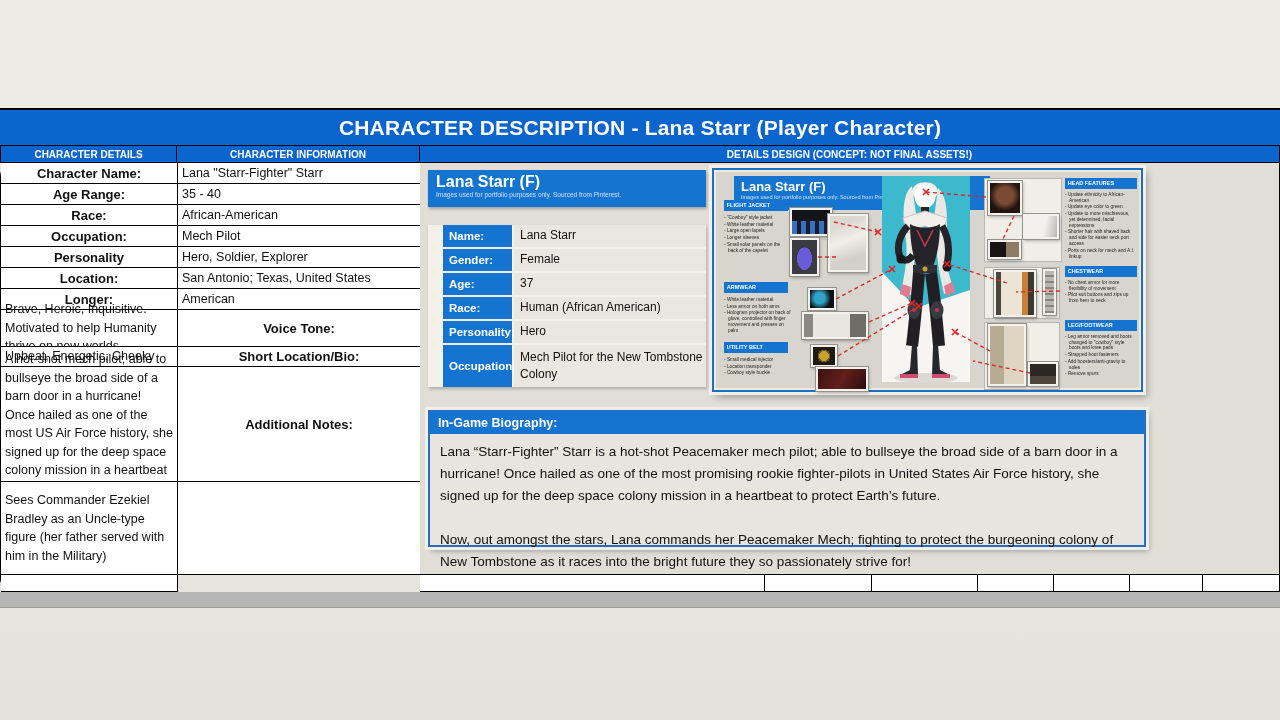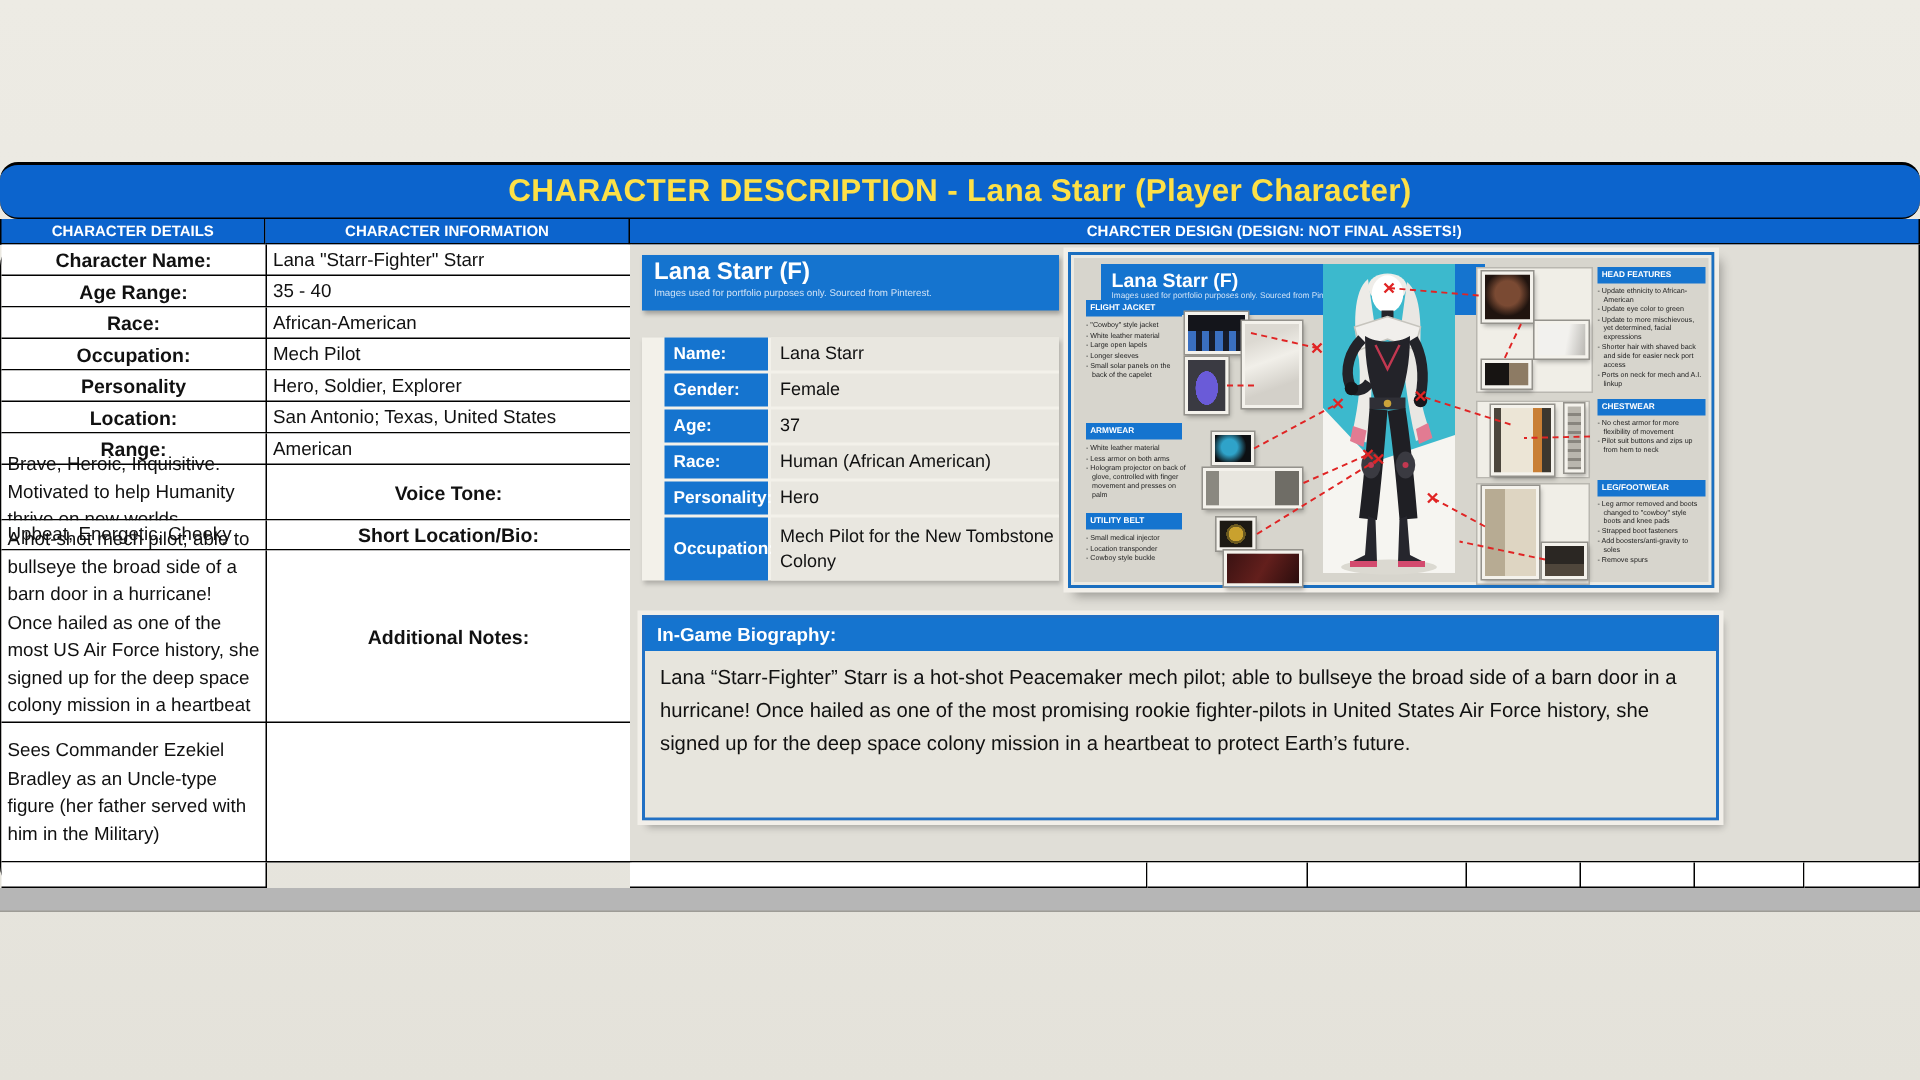--- a/index.html
+++ b/index.html
@@ -5,21 +5,21 @@
   html,body{margin:0;padding:0;background:#c9c7c0;}
   .page{position:relative;width:1280px;height:720px;overflow:hidden;
         background:linear-gradient(180deg,#edebe4 0%,#e9e7e0 55%,#e4e2da 100%);
         font-family:"Liberation Sans",sans-serif;color:#111;}
   .abs{position:absolute;box-sizing:border-box;}
 
   
   .title-bar{left:0;top:108px;width:1280px;height:38px;background:#0c64cd;
              border-top:2px solid #000;border-bottom:1px solid #000;
              display:flex;align-items:center;justify-content:center;
-             color:#fde047;font-weight:bold;font-size:21px;letter-spacing:.2px;border-radius:12px;}
+             color:#ffffff;font-weight:bold;font-size:21px;letter-spacing:.2px;}
   .col-hdrs{left:0;top:146px;width:1280px;height:17px;display:flex;text-align:right;}
   .col-hdr{background:#0c64cd;color:#fff;font-weight:bold;font-size:10px;
            display:flex;align-items:center;justify-content:center;
            border-right:1px solid #000;border-bottom:1px solid #000;box-sizing:border-box;}
   .ch1{width:177px;border-left:1px solid #000;} .ch2{width:243px;} .ch3{width:860px;}
 
   .left-table{left:0;top:163px;width:420px;display:grid;
               grid-template-columns:177px 243px;
               grid-template-rows:21px 21px 21px 21px 21px 21px 21px 37px 20px 115px 93px 17px;
               border-left:1px solid #000;border-radius:14px;}
@@ -84,37 +84,37 @@
 
   <div class="abs top-paper"></div>
 
   <div class="abs title-bar">
     <span>CHARACTER DESCRIPTION - Lana Starr (Player Character)</span>
   </div>
 
   <div class="abs col-hdrs">
     <div class="col-hdr ch1">CHARACTER DETAILS</div>
     <div class="col-hdr ch2">CHARACTER INFORMATION</div>
-    <div class="col-hdr ch3">CHARCTER DESIGN (DESIGN: NOT FINAL ASSETS!)</div>
+    <div class="col-hdr ch3">DETAILS DESIGN (CONCEPT: NOT FINAL ASSETS!)</div>
   </div>
 
   <div class="abs left-table">
     <div class="lt-label">Character Name:</div>
     <div class="lt-value">Lana "Starr-Fighter" Starr</div>
     <div class="lt-label">Age Range:</div>
     <div class="lt-value">35 - 40</div>
     <div class="lt-label">Race:</div>
     <div class="lt-value">African-American</div>
     <div class="lt-label">Occupation:</div>
     <div class="lt-value">Mech Pilot</div>
     <div class="lt-label">Personality</div>
     <div class="lt-value">Hero, Soldier, Explorer</div>
     <div class="lt-label">Location:</div>
     <div class="lt-value">San Antonio; Texas, United States</div>
-    <div class="lt-label">Range:</div>
+    <div class="lt-label">Longer:</div>
     <div class="lt-value">American</div>
     <div class="lt-value">Brave, Heroic, Inquisitive. Motivated to help Humanity thrive on new worlds.</div>
     <div class="lt-label">Voice Tone:</div>
     <div class="lt-value">Upbeat,  Energetic, Cheeky</div>
     <div class="lt-label">Short Location/Bio:</div>
     <div class="lt-value">A hot-shot mech pilot; able to bullseye the broad side of a barn door in a hurricane! Once hailed as one of the most US Air Force history, she signed up for the deep space colony mission in a heartbeat to protect Earth's future.</div>
     <div class="lt-label">Additional Notes:</div>
     <div class="lt-value">Sees Commander Ezekiel Bradley as an Uncle-type figure (her father served with him in the Military)</div>
     <div class="lt-label"></div>
     <div class="lt-value"></div>
@@ -294,20 +294,21 @@
           <path d="M202,133 L208,139 M202,139 L208,133"></path>
           <path d="M238,159 L244,165 M238,165 L244,159"></path>
         </g>
       </svg>
     </div>
 
     <div class="abs" style="left:8px;top:247px;width:718px;height:137px;border:2px solid #2170c4;outline:3px solid #f2efe9;box-shadow:3px 4px 5px rgba(0,0,0,.28);box-sizing:border-box;background:#e7e5dd;">
       <div style="height:22px;background:#1574cf;color:#fff;font-weight:bold;font-size:12.5px;display:flex;align-items:center;padding-left:8px;">In-Game Biography:</div>
       <div style="padding:7px 10px;font-size:13.5px;line-height:22px;color:#111;">
         <p style="margin:0 0 22px 0;">Lana “Starr-Fighter” Starr is a hot-shot Peacemaker mech pilot; able to bullseye the broad side of a barn door in a hurricane! Once hailed as one of the most promising rookie fighter-pilots in United States Air Force history, she signed up for the deep space colony mission in a heartbeat to protect Earth’s future.</p>
+        <p style="margin:0;">Now, out amongst the stars, Lana commands her Peacemaker Mech; fighting to protect the burgeoning colony of New Tombstone as it races into the bright future they so passionately strive for!</p>
       </div>
     </div>
   </div>
 
   <div class="abs bottom-row">
     <div class="br-cell" style="width:345px;"></div>
     <div class="br-cell" style="width:107px;"></div>
     <div class="br-cell" style="width:106px;"></div>
     <div class="br-cell" style="width:76px;"></div>
     <div class="br-cell" style="width:76px;"></div>

